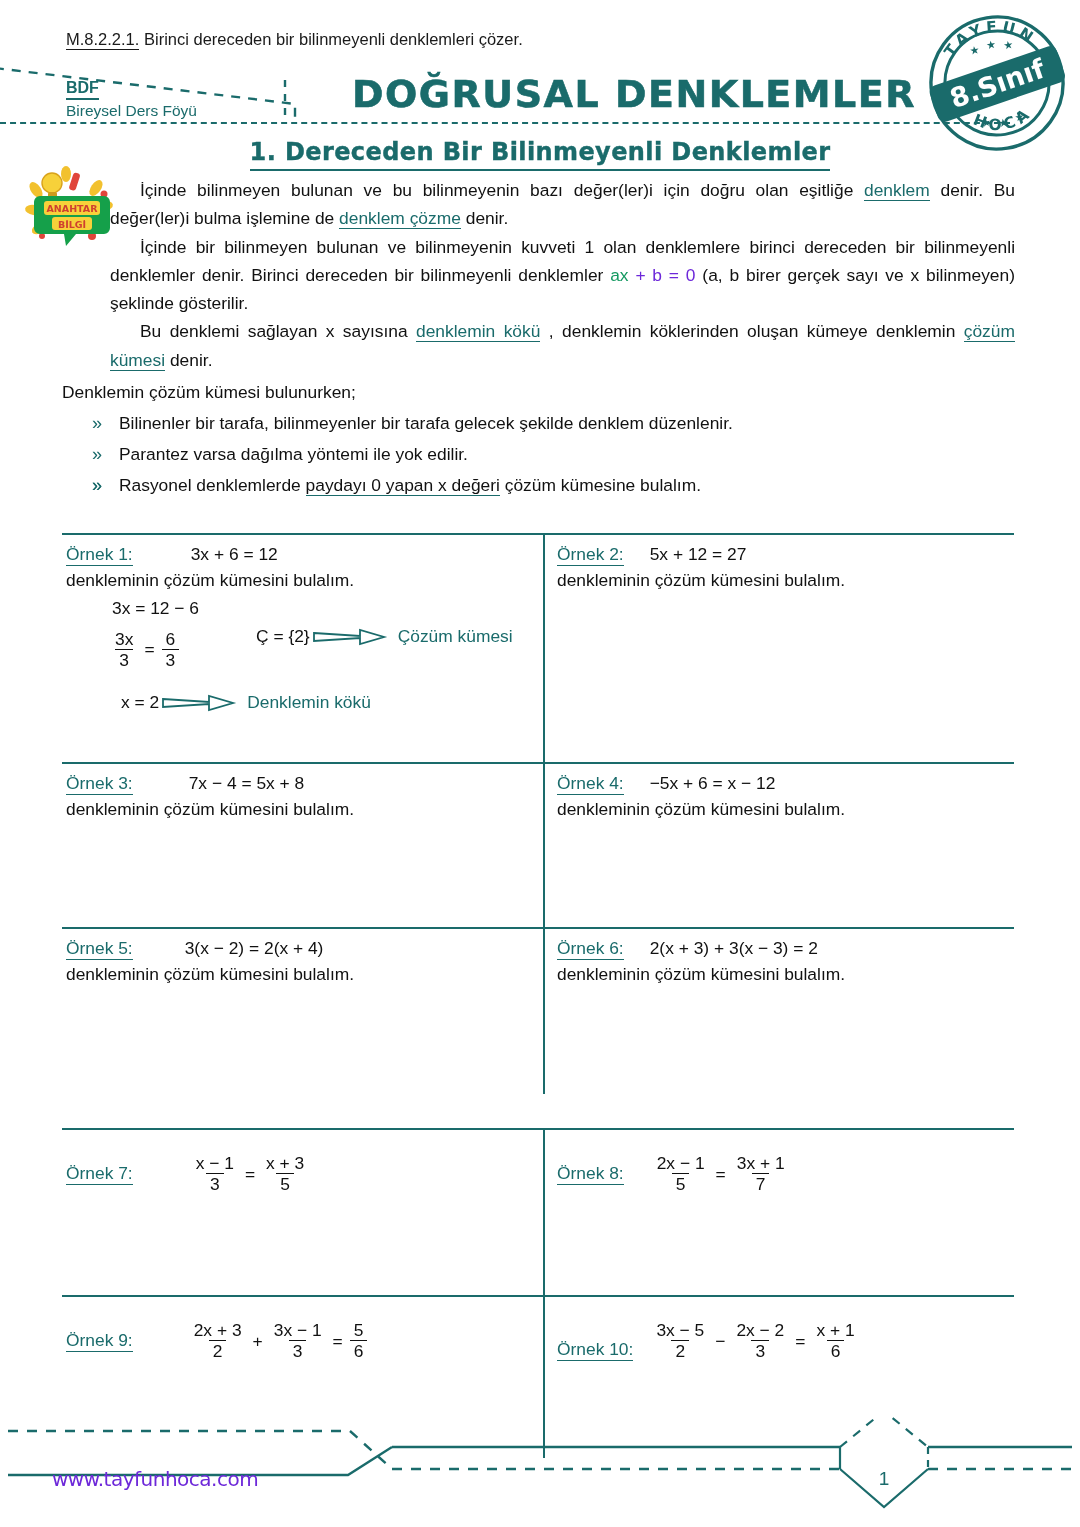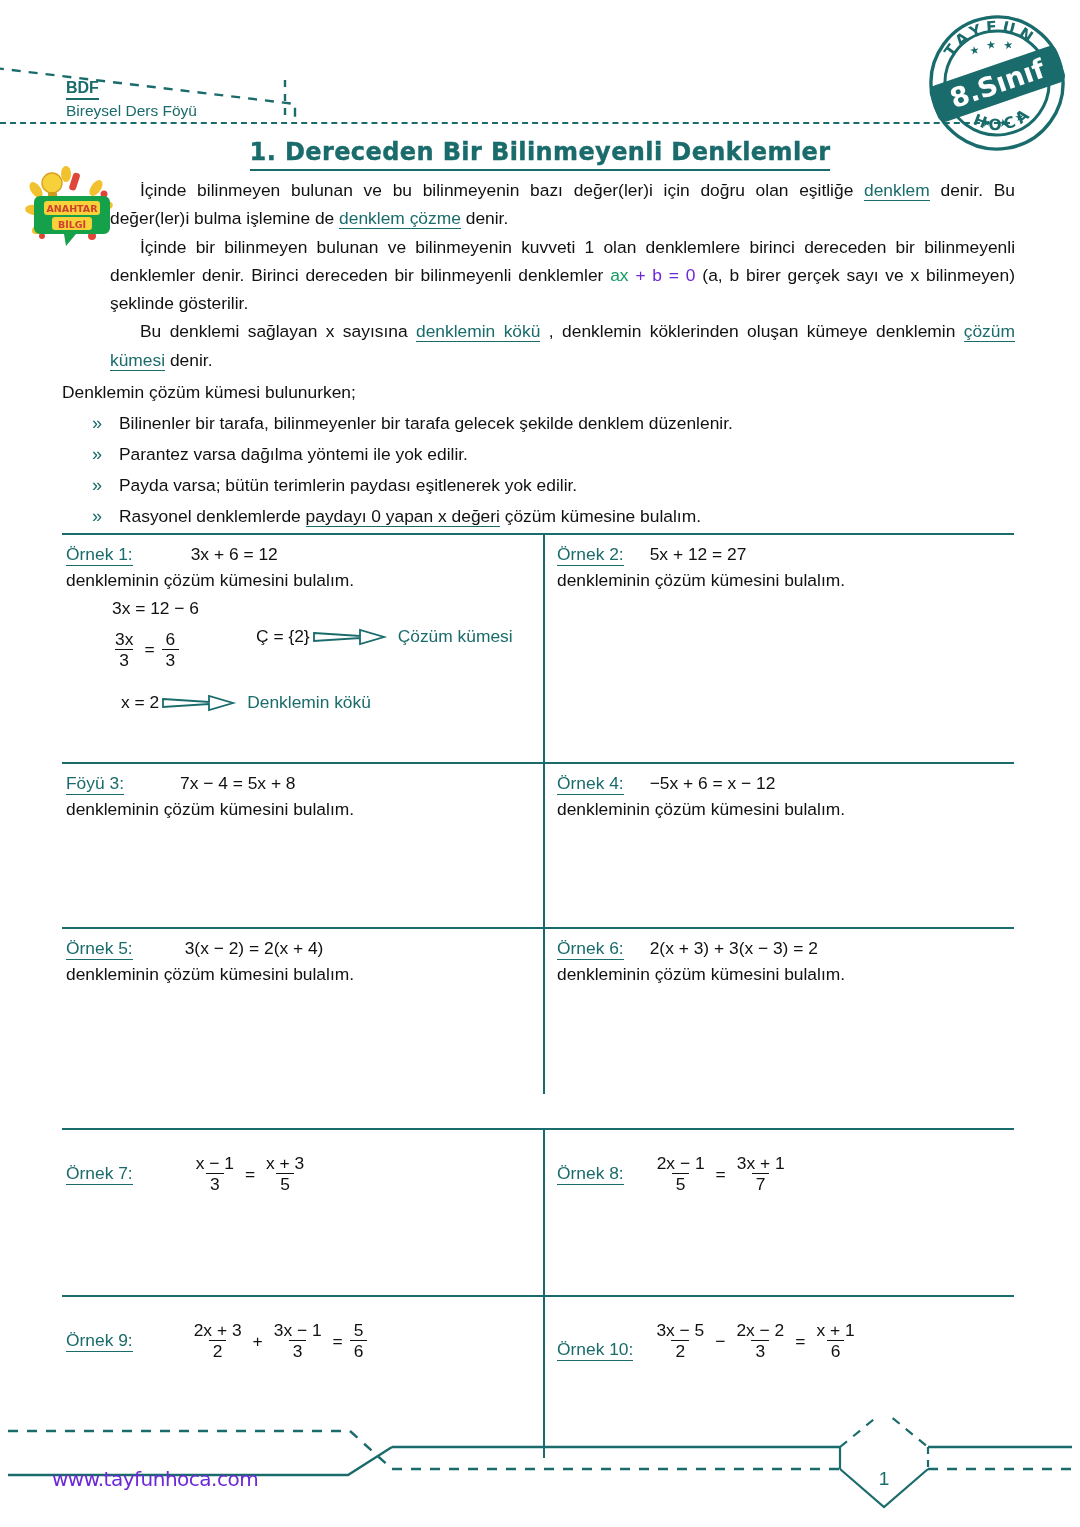--- a/index.html
+++ b/index.html
@@ -250,35 +250,39 @@
     text-align: center;
     font-size: 19px;
     color: #1a6b6b;
   }
 </style>
 </head>
 <body>
 
 <div class="header">
 
+  <div class="objective">
+    <span class="code">M.8.2.2.1.</span><span> Birinci dereceden bir bilinmeyenli denklemleri çözer.</span>
+  </div>
 
   <div class="ribbon">
     <svg width="320" height="62" viewBox="0 0 320 62">
       <path d="M -12 6 L 305 44 L 305 60" fill="none" stroke="#1a6b6b" stroke-width="2.4" stroke-dasharray="9 8"></path>
       <path d="M 295 20 L 295 62" fill="none" stroke="#1a6b6b" stroke-width="2.4" stroke-dasharray="7 7"></path>
     </svg>
   </div>
 
   <div class="bdf-label">
     <span class="bdf-abbr">BDF</span>
     <span class="bdf-full">Bireysel Ders Föyü</span>
   </div>
 
   <div class="header-dash"></div>
 
+  <div class="doc-title">DOĞRUSAL DENKLEMLER</div>
 
   <div class="stamp">
     <svg width="150" height="150" viewBox="0 0 150 150">
       <defs>
         <path id="arcTop" d="M 24 75 A 51 51 0 0 1 126 75"></path>
         <path id="arcBot" d="M 28 75 A 47 47 0 0 0 122 75"></path>
       </defs>
       <g transform="rotate(-9 75 75)">
         <circle cx="75" cy="75" r="66" fill="none" stroke="#1a6b6b" stroke-width="3.4"></circle>
         <circle cx="75" cy="75" r="52" fill="none" stroke="#1a6b6b" stroke-width="3"></circle>
@@ -359,21 +363,20 @@
     <li>
       <span class="chev">»</span>
       <span>Bilinenler bir tarafa, bilinmeyenler bir tarafa gelecek şekilde denklem düzenlenir.</span>
     </li>
     <li>
       <span class="chev">»</span>
       <span>Parantez varsa dağılma yöntemi ile yok edilir.</span>
     </li>
     <li>
       <span class="chev">»</span>
-      <span>Payda varsa; bütün terimlerin paydası eşitlenerek yok edilir.</span>
     </li>
     <li>
       <span class="chev">»</span>
       <span>Rasyonel denklemlerde </span><span class="ul-under">paydayı 0 yapan x değeri</span><span> çözüm kümesine bulalım.</span>
     </li>
   </ul>
 </div>
 
 <div class="ex-grid">
 
@@ -423,21 +426,21 @@
         <span class="ex-label">Örnek 2:</span>
         <span class="ex-eq" style="margin-left:22px;">5x + 12 = 27</span>
       </div>
       <div class="ex-prompt">denkleminin çözüm kümesini bulalım.</div>
     </div>
   </div>
 
   <div class="ex-row" style="min-height:165px;">
     <div class="ex-cell left">
       <div class="ex-head">
-        <span class="ex-label">Föyü 3:</span>
+        <span class="ex-label">Örnek 3:</span>
         <span class="ex-eq" style="margin-left:52px;">7x − 4 = 5x + 8</span>
       </div>
       <div class="ex-prompt">denkleminin çözüm kümesini bulalım.</div>
     </div>
     <div class="ex-cell right">
       <div class="ex-head">
         <span class="ex-label">Örnek 4:</span>
         <span class="ex-eq" style="margin-left:22px;">−5x + 6 = x − 12</span>
       </div>
       <div class="ex-prompt">denkleminin çözüm kümesini bulalım.</div>

